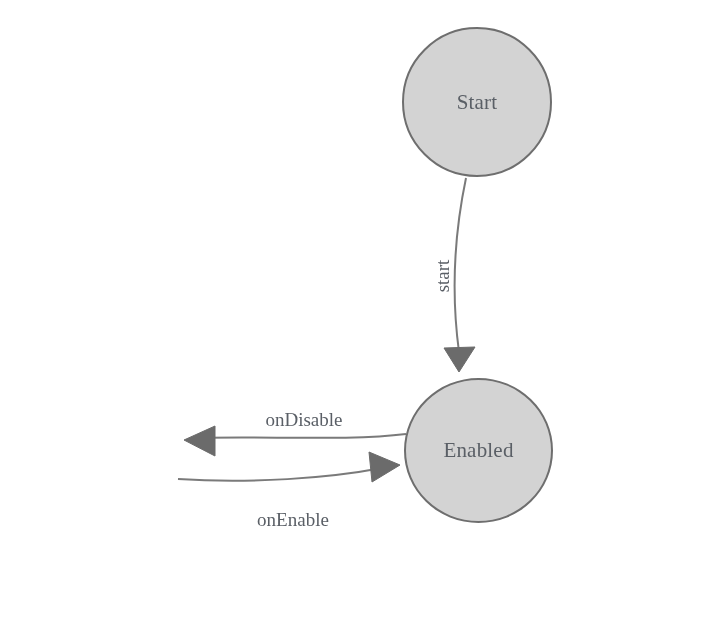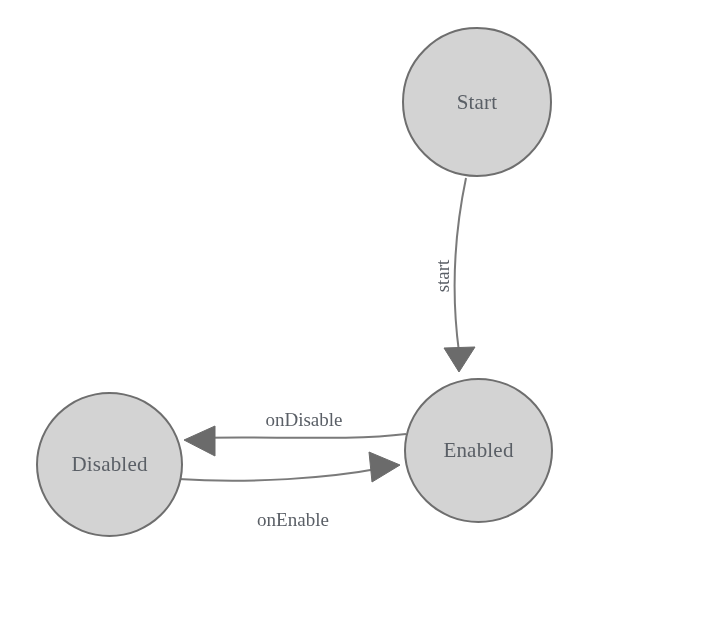--- a/index.html
+++ b/index.html
@@ -105,23 +105,20 @@
   </svg>
 
   <div class="state-node" id="node-start">
     <span class="state-label">Start</span>
   </div>
 
   <div class="state-node" id="node-enabled">
     <span class="state-label">Enabled</span>
   </div>
 
-  <div class="state-node" id="node-disabled">
-    <span class="state-label">Disabled</span>
-  </div>
 
   <div class="edge-label" id="label-start">start</div>
 
   <div class="edge-label" id="label-ondisable">onDisable</div>
 
   <div class="edge-label" id="label-onenable">onEnable</div>
 
 </div>
 
 </body></html>

